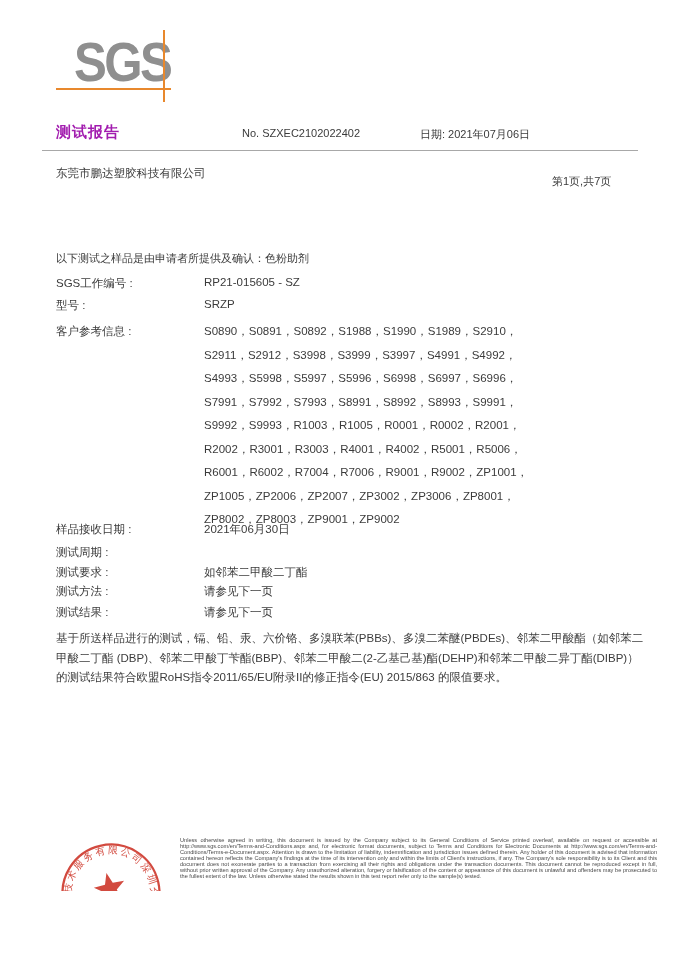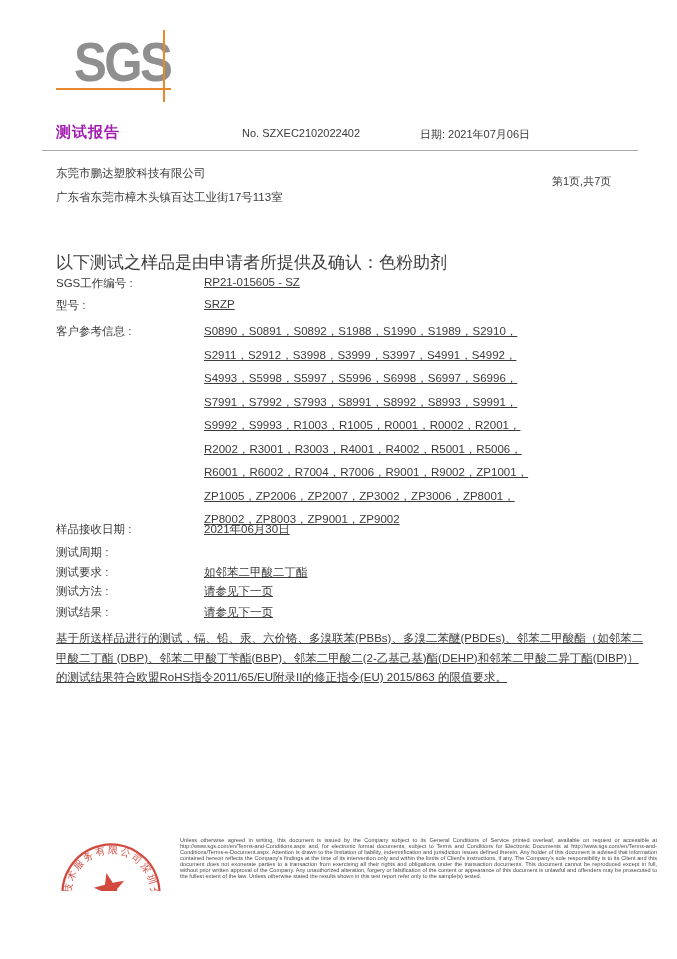--- a/index.html
+++ b/index.html
@@ -16,25 +16,25 @@
   .logo-vline{position:absolute;left:163px;top:30px;width:2px;height:72px;background:#e8882d;}
   
   .hdr-title{position:absolute;left:56px;top:123px;font-size:15px;font-weight:bold;color:#a21caf;letter-spacing:1px;}
   .hdr-no{position:absolute;left:242px;top:127px;font-size:11px;color:#3b3b3b;}
   .hdr-date{position:absolute;left:420px;top:127px;font-size:11px;color:#3b3b3b;}
   .hdr-page{position:absolute;left:552px;top:127px;font-size:11px;color:#3b3b3b;margin-top:47px;}
   .hdr-rule{position:absolute;left:42px;top:150px;width:596px;height:1px;background:#a8a8a8;}
   
   .applicant-name{position:absolute;left:56px;top:166px;font-size:11.5px;}
   .applicant-addr{position:absolute;left:56px;top:190px;font-size:11.5px;}
-  .sample-intro{position:absolute;left:56px;top:251px;font-size:17px;text-align:right;}
+  .sample-intro{position:absolute;left:56px;top:251px;font-size:11px;text-align:right;}
   
   .frow{position:absolute;left:56px;width:592px;font-size:11.5px;display:flex;align-items:flex-start;}
   .flabel{width:148px;flex:0 0 148px;}
-  .fvalue{flex:1;text-decoration:underline;}
+  .fvalue{flex:1;}
   .ref-lines div{line-height:23.5px;}
   .para{width:447px;line-height:19.5px;text-align:left;}
   
   .legal{
     position:absolute;left:180px;top:838px;width:477px;font-size:5.6px;line-height:5.95px;
     color:#4a4a4a;text-align:justify;
   }
   .attention{
     position:absolute;left:180px;top:903px;width:477px;font-size:5.8px;line-height:6.2px;
     color:#e0622d;font-weight:bold;
@@ -58,21 +58,20 @@
   <div class="logo-hline"></div>
   <div class="logo-vline"></div>
 
   <div class="hdr-title">测试报告</div>
   <div class="hdr-no">No. SZXEC2102022402</div>
   <div class="hdr-date">日期: 2021年07月06日</div>
   <div class="hdr-page">第1页,共7页</div>
   <div class="hdr-rule"></div>
 
   <div class="applicant-name">东莞市鹏达塑胶科技有限公司</div>
-  <div class="applicant-addr">广东省东莞市樟木头镇百达工业街17号113室</div>
   <div class="sample-intro">以下测试之样品是由申请者所提供及确认：色粉助剂</div>
 
   <div class="frow" style="top:276px">
     <span class="flabel">SGS工作编号 :</span>
     <span class="fvalue">RP21-015605 - SZ</span>
   </div>
 
   <div class="frow" style="top:298px">
     <span class="flabel">型号 :</span>
     <span class="fvalue">SRZP</span>

